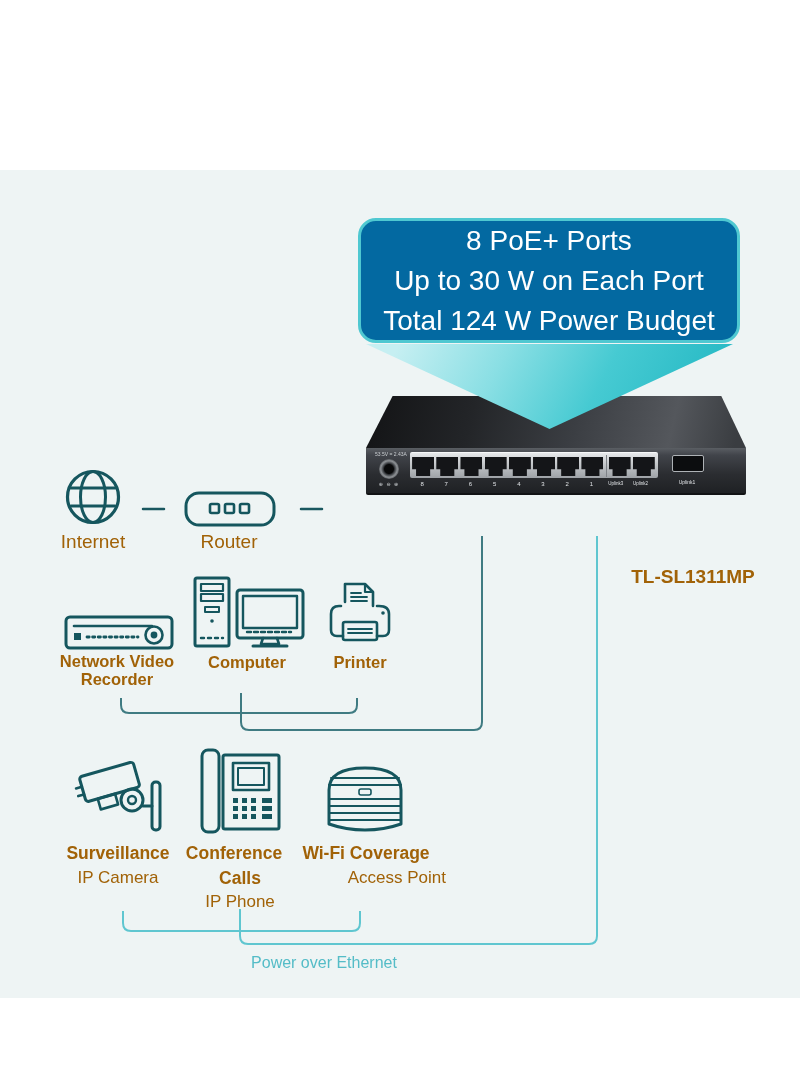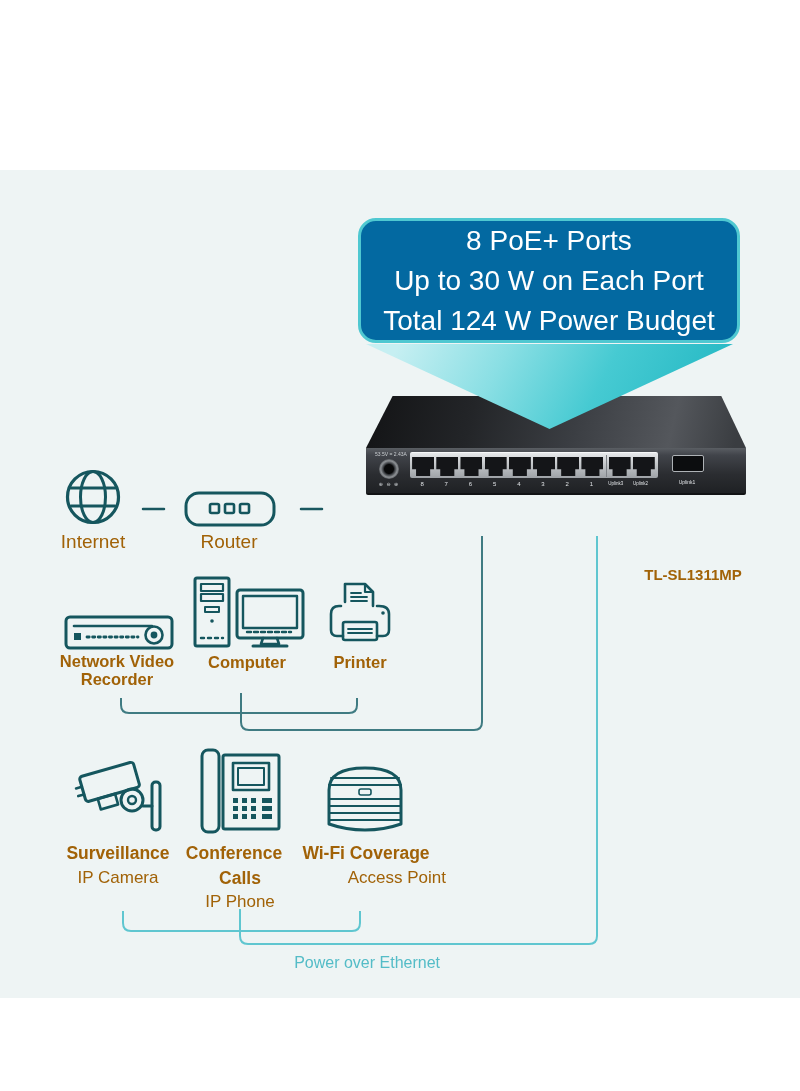--- a/index.html
+++ b/index.html
@@ -43,21 +43,21 @@
        border:1px solid #aeb2b6;border-radius:2px;}
   .sfp-label{position:absolute;left:298px;top:31px;width:46px;text-align:center;
              font-size:5px;color:#dfe2e5;}
 
   
   .lbl{position:absolute;color:#a16207;text-align:center;white-space:nowrap;}
   .reg{font-size:19px;}
   .bold{font-weight:bold;font-size:16.5px;}
   .bold2{font-weight:bold;font-size:17.5px;}
   .sub{font-size:17px;}
-  .model{font-weight:bold;font-size:15px;}
+  .model{font-weight:bold;font-size:19px;}
   .poe{font-size:16px;color:#54bcc7;font-weight:normal;}
 
   .icon{position:absolute;z-index:2;}
   svg .st{fill:none;stroke:#15565e;stroke-linecap:round;stroke-linejoin:round;}
   .lines-svg{position:absolute;left:0;top:0;z-index:1;}
 </style>
 </head>
 <body>
 
 <div class="page">
@@ -222,14 +222,14 @@
     <line class="st" x1="7" y1="23" x2="79" y2="23" stroke-width="2"></line>
     <line class="st" x1="7" y1="37" x2="79" y2="37" stroke-width="2"></line>
     <line class="st" x1="7" y1="44" x2="79" y2="44" stroke-width="2"></line>
     <line class="st" x1="7" y1="51" x2="79" y2="51" stroke-width="2"></line>
     <line class="st" x1="8" y1="58" x2="78" y2="58" stroke-width="2"></line>
     <rect class="st" x="37" y="27" width="12" height="6" rx="2" stroke-width="1.6"></rect>
   </svg>
   <div class="lbl bold2" style="left:286px;top:843px;width:160px;">Wi-Fi Coverage</div>
   <div class="lbl sub" style="left:286px;top:868px;width:160px;text-align:right;">Access Point</div>
 
-  <div class="lbl poe" style="left:240px;top:954px;width:200px;text-align:right;">Power over Ethernet</div>
+  <div class="lbl poe" style="left:224px;top:954px;width:200px;">Power over Ethernet</div>
 </div>
 
 </body></html>

